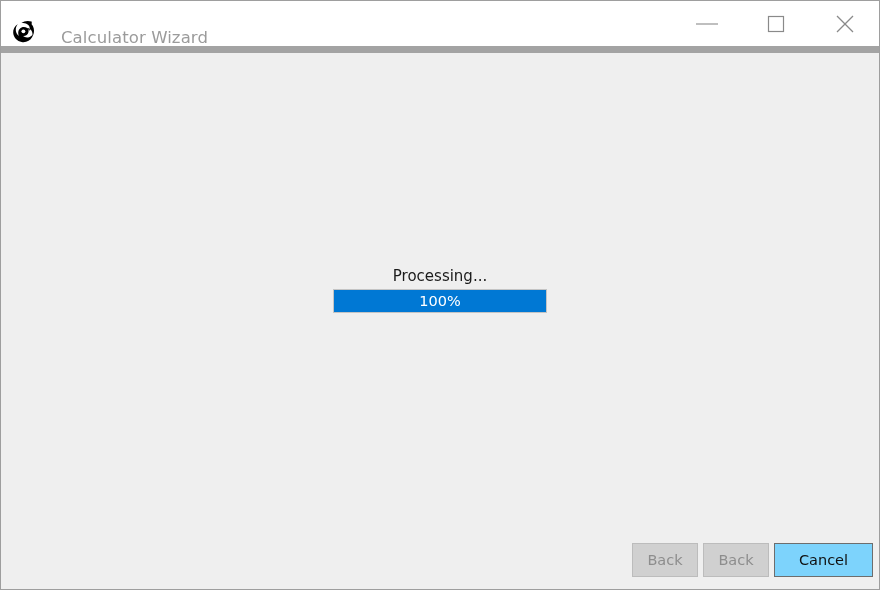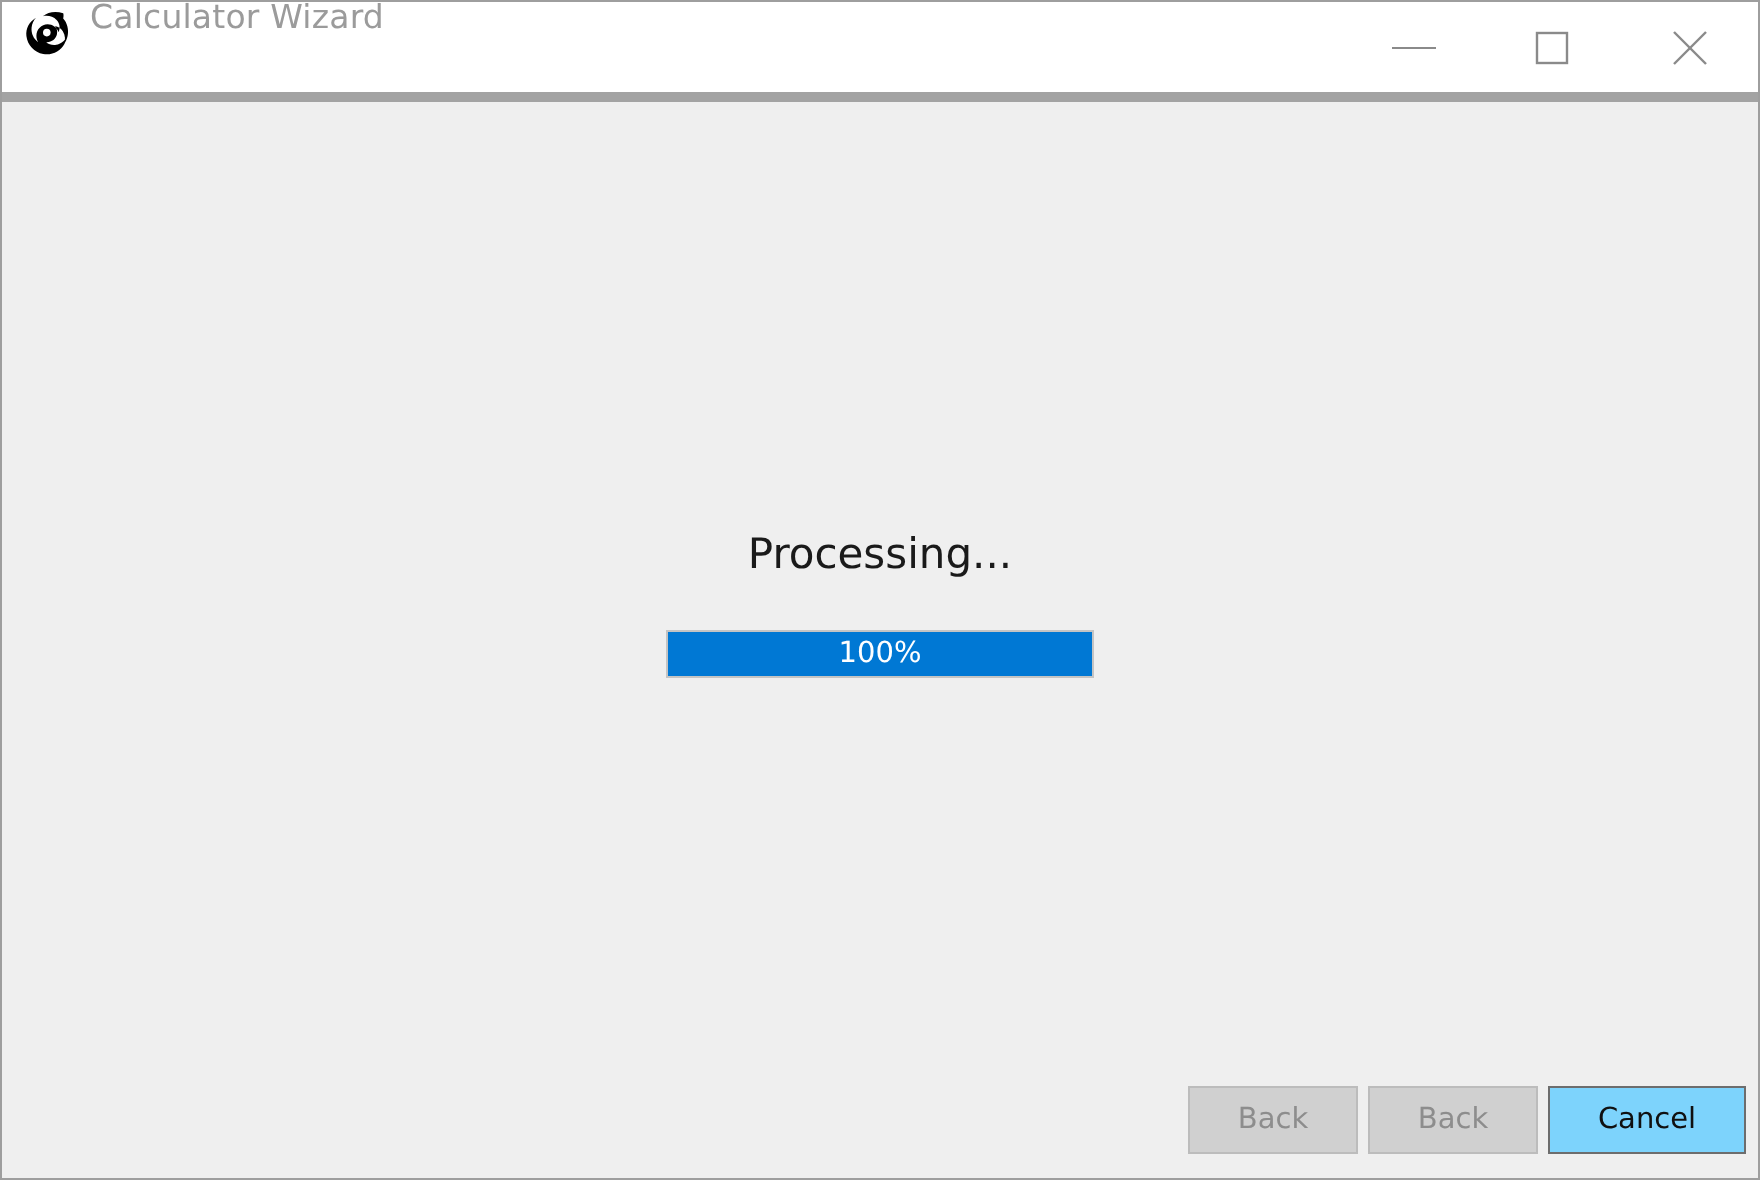--- a/index.html
+++ b/index.html
@@ -28,22 +28,23 @@
     flex-direction: column;
   }
 
   
   .titlebar {
     position: relative;
     height: 45px;
     flex: 0 0 45px;
     background: #ffffff;
     display: flex;
-    align-items: flex-start;
-    border-bottom: 5px solid #a3a3a3;
+    align-items: flex-end;
+    border-bottom: 7px solid #a3a3a3;
+    gap: 16px;
   }
   .app-icon {
     width: 30px;
     height: 30px;
     margin-left: 8px;
     margin-right: 6px;
     flex: 0 0 30px;
     display: flex;
     align-items: center;
     justify-content: center;
@@ -88,24 +89,24 @@
   .progress-block {
     position: absolute;
     left: 0;
     right: 0;
     top: 216px;
     display: flex;
     flex-direction: column;
     align-items: center;
   }
   .progress-label {
-    font-size: 21px;
+    font-size: 15px;
     color: #1a1a1a;
     line-height: 1;
-    margin-bottom: 27px;
+    margin-bottom: 5px;
     white-space: nowrap;
   }
   .progress-track {
     width: 214px;
     height: 24px;
     box-sizing: border-box;
     background: #e6e6e6;
     border: 1px solid #c4c4c4;
     position: relative;
     overflow: hidden;
@@ -140,21 +141,21 @@
     bottom: 0;
     height: 58px;
     display: flex;
     align-items: center;
     justify-content: flex-end;
     padding-right: 6px;
     box-sizing: border-box;
     gap: 5px;
   }
   .wbtn {
-    width: 85px;
+    width: 66px;
     height: 34px;
     box-sizing: border-box;
     font-family: "DejaVu Sans", "Liberation Sans", sans-serif;
     font-size: 14.5px;
     line-height: 1;
     display: flex;
     align-items: center;
     justify-content: center;
     padding: 0;
     cursor: default;

